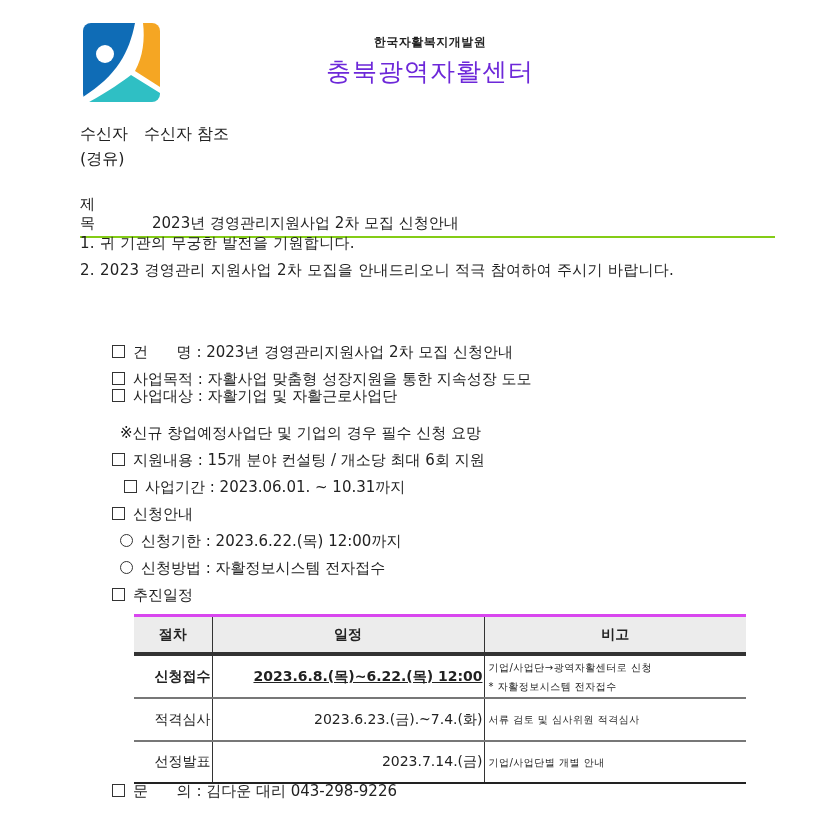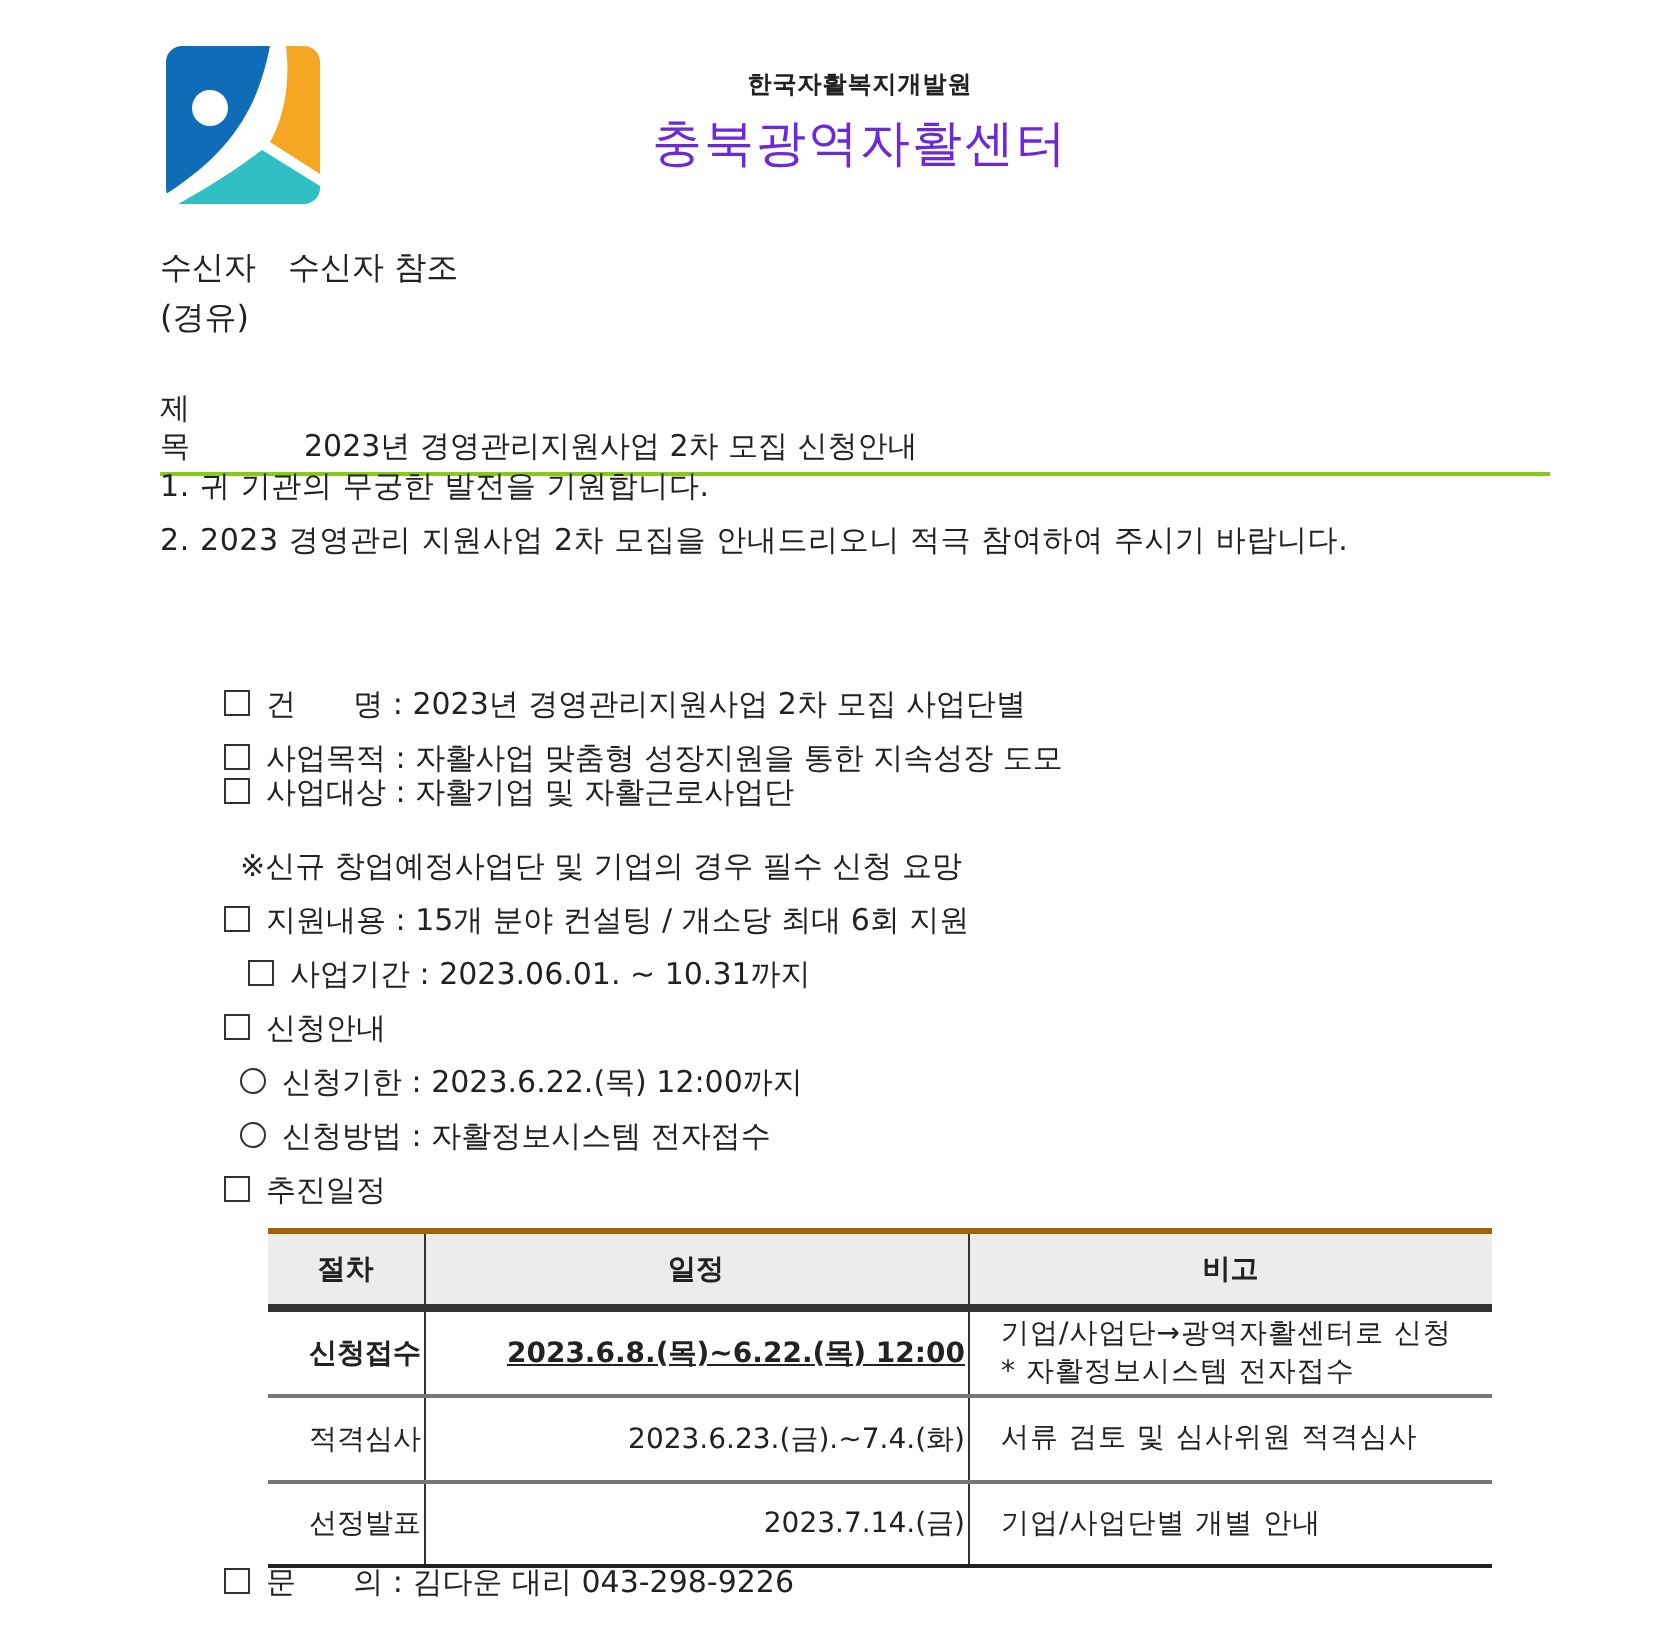--- a/index.html
+++ b/index.html
@@ -20,26 +20,26 @@
   .subject .lbl { display:inline-block; width:72px; letter-spacing:14px; }
 
   .para { left:80px; font-size:15px; color:#222; letter-spacing:0.3px;text-align:center; }
 
   .item { left:112px; font-size:15px; color:#222; white-space:nowrap; }
   .box { display:inline-block; width:11px; height:11px; border:1.5px solid #333; margin-right:8px; vertical-align:-1px; }
   .circ { display:inline-block; width:11px; height:11px; border:1.5px solid #333; border-radius:50%; margin-right:8px; vertical-align:-1px; }
   .sub { left:120px; }
 
   table.sched { position:absolute; left:134px; top:614px; width:612px; border-collapse:collapse; font-size:14px; color:#222; }
-  table.sched th { background:#ececec; font-weight:bold; height:33px; border-top:3px solid #a16207; border-bottom:4px solid #333;margin-left:24px; }
+  table.sched th { background:#ececec; font-weight:bold; height:33px; border-top:3px solid #d946ef; border-bottom:4px solid #333;margin-left:24px; }
   table.sched td { height:39px; border-bottom:2px solid #777; text-align:right; }
   table.sched tr:last-child td { border-bottom:2px solid #222; height:38px; }
   table.sched th, table.sched td { border-left:1.5px solid #333; }
   table.sched th:first-child, table.sched td:first-child { border-left:none; }
-  table.sched td.note { text-align:left; padding-left:16px; line-height:19px; font-size:14px; letter-spacing:0.5px; }
+  table.sched td.note { text-align:left; padding-left:4px; line-height:19px; font-size:10px; letter-spacing:0.5px; }
   .bold { font-weight:bold; }
   .u { text-decoration:underline; }
 </style>
 </head>
 <body>
 
 <div class="abs logo">
   <svg width="77" height="79" viewBox="0 0 77 79">
     <defs>
       <clipPath id="rr">
@@ -65,21 +65,21 @@
 <div class="abs via">(경유)</div>
 
 <div class="abs subject">
   <span class="lbl">제 목</span><span>2023년 경영관리지원사업 2차 모집 신청안내</span>
 </div>
 
 <div class="abs para" style="top:234px;">1. 귀 기관의 무궁한 발전을 기원합니다.</div>
 <div class="abs para" style="top:261px;">2. 2023 경영관리 지원사업 2차 모집을 안내드리오니 적극 참여하여 주시기 바랍니다.</div>
 
 <div class="abs item" style="top:343px;">
-  <span class="box"></span><span style="white-space:pre">건      명 : 2023년 경영관리지원사업 2차 모집 사업단별</span>
+  <span class="box"></span><span style="white-space:pre">건      명 : 2023년 경영관리지원사업 2차 모집 신청안내</span>
 </div>
 <div class="abs item" style="top:370px;">
   <span class="box"></span><span>사업목적 : 자활사업 맞춤형 성장지원을 통한 지속성장 도모</span>
 </div>
 <div class="abs item" style="top:387px;">
   <span class="box"></span><span>사업대상 : 자활기업 및 자활근로사업단</span>
 </div>
 <div class="abs item" style="top:424px; left:120px;">※신규 창업예정사업단 및 기업의 경우 필수 신청 요망</div>
 <div class="abs item" style="top:451px;">
   <span class="box"></span><span>지원내용 : 15개 분야 컨설팅 / 개소당 최대 6회 지원</span>

